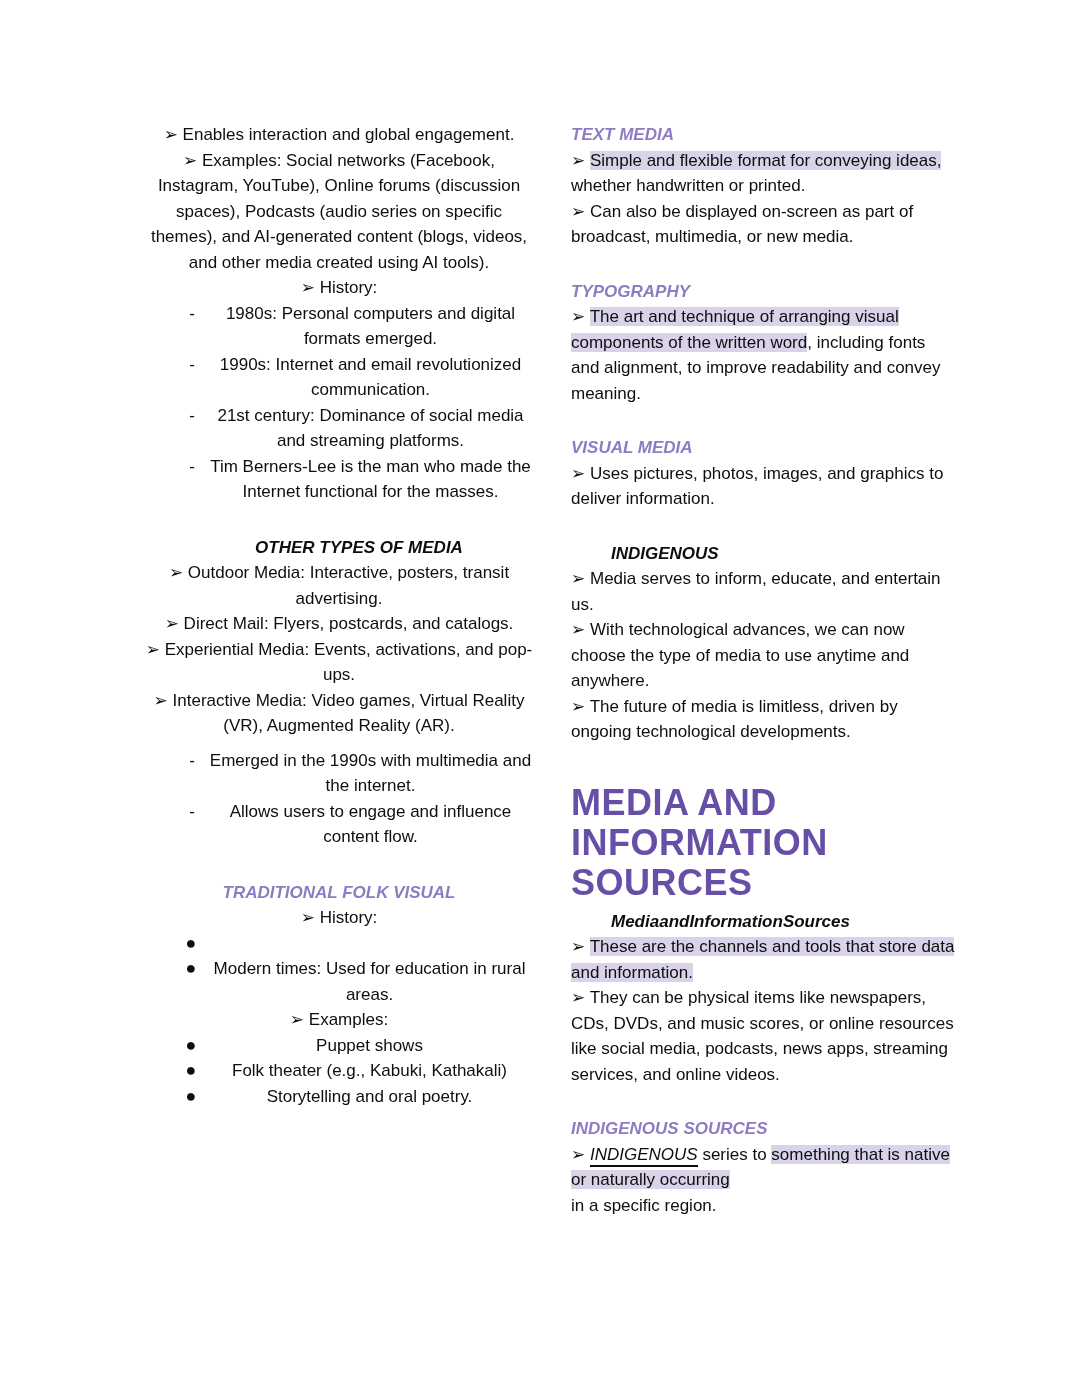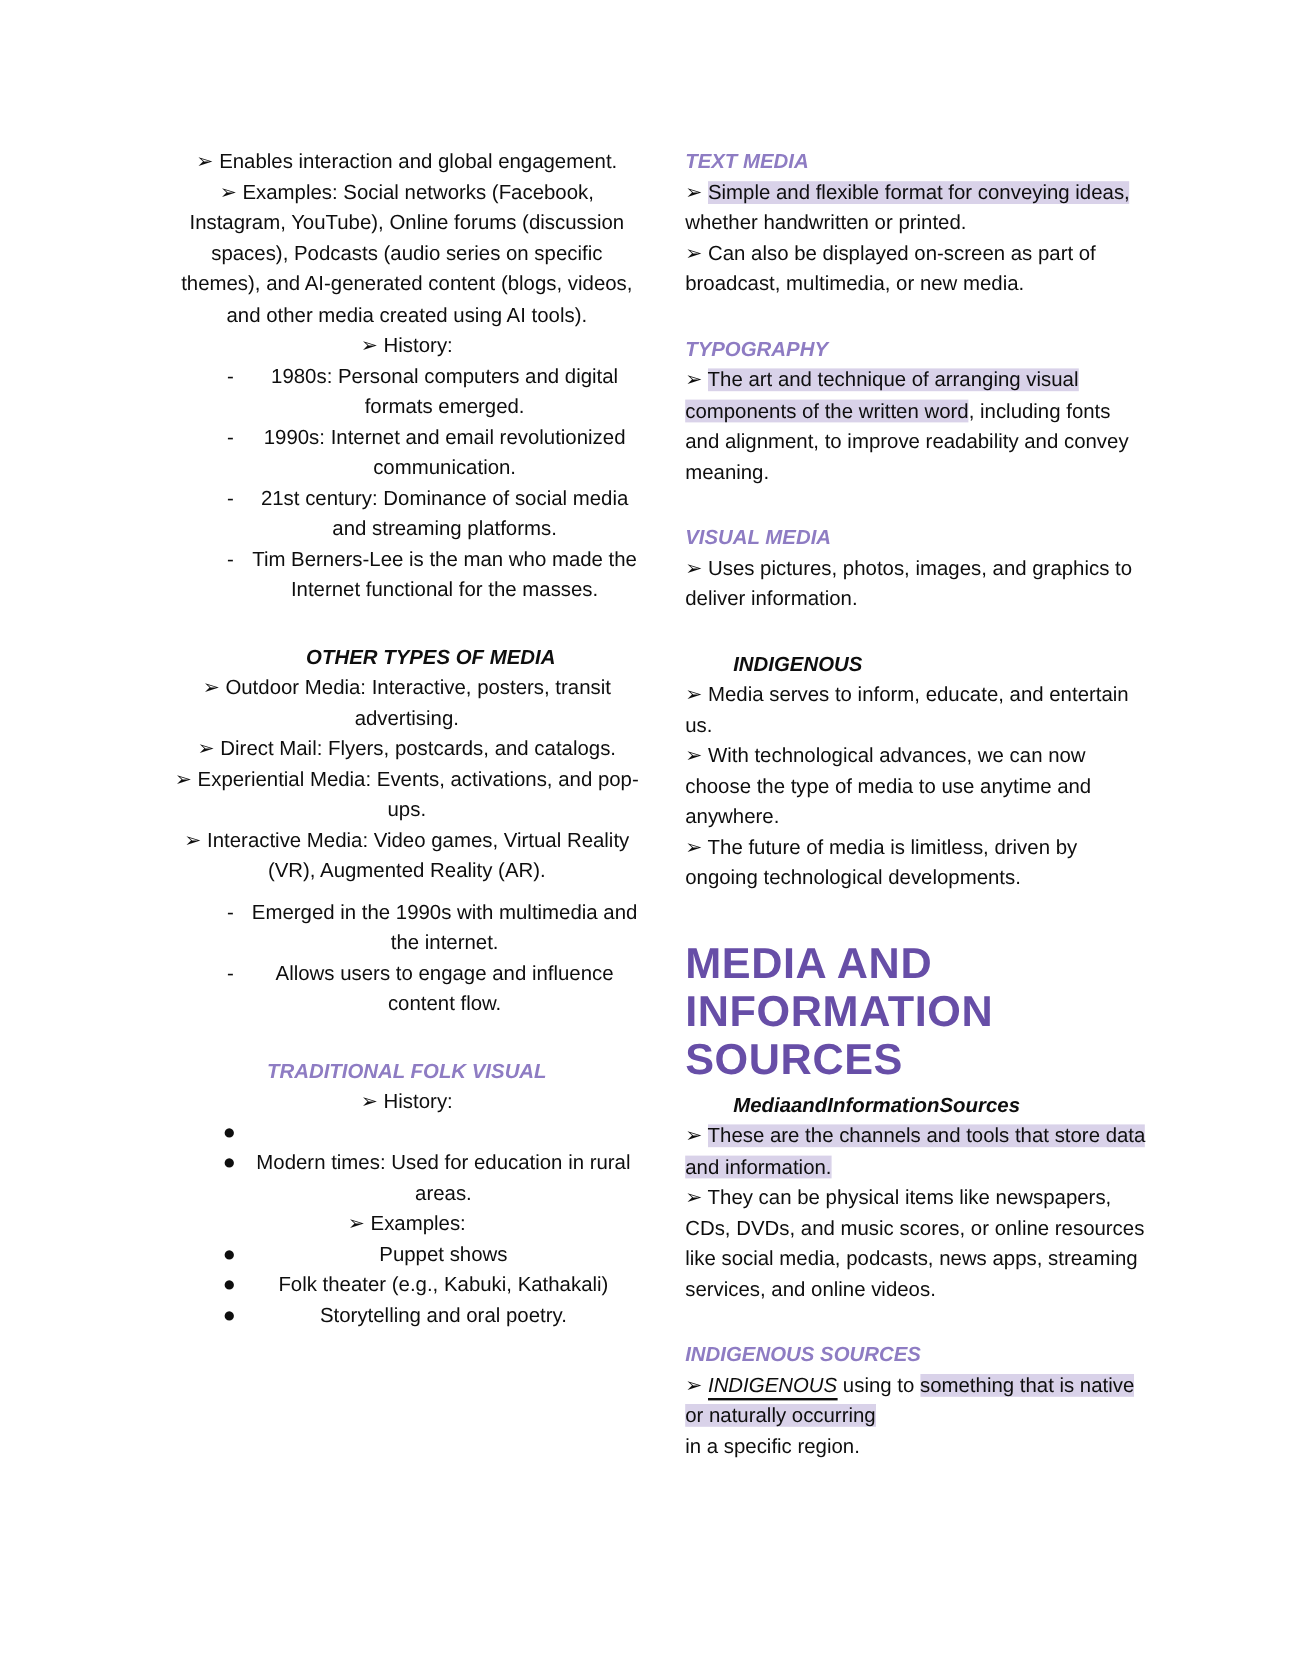--- a/index.html
+++ b/index.html
@@ -141,15 +141,15 @@
       <div class="para"><span>➢ Media serves to inform, educate, and entertain us.</span></div>
       <div class="para"><span>➢ With technological advances, we can now choose the type of media to use anytime and anywhere.</span></div>
       <div class="para"><span>➢ The future of media is limitless, driven by ongoing technological developments.</span></div>
       <div class="spacer" style="height: 38px;"></div>
       <div class="big-title">MEDIA AND INFORMATION SOURCES</div>
       <div class="heading h-black">MediaandInformationSources</div>
       <div class="para"><span>➢ </span><span class="hl">These are the channels and tools that store data and information.</span></div>
       <div class="para"><span>➢ They can be physical items like newspapers, CDs, DVDs, and music scores, or online resources like social media, podcasts, news apps, streaming services, and online videos.</span></div>
       <div class="spacer" style="height: 29px;"></div>
       <div class="heading h-purple">INDIGENOUS SOURCES</div>
-      <div class="para"><span>➢ </span><span class="ul">INDIGENOUS</span><span> using to </span><span class="hl">something that is native or naturally occurring</span><br><span>in a specific region.</span></div>
+      <div class="para"><span>➢ </span><span class="ul">INDIGENOUS</span><span> series to </span><span class="hl">something that is native or naturally occurring</span><br><span>in a specific region.</span></div>
     </div>
 </div>
 
 </body></html>

